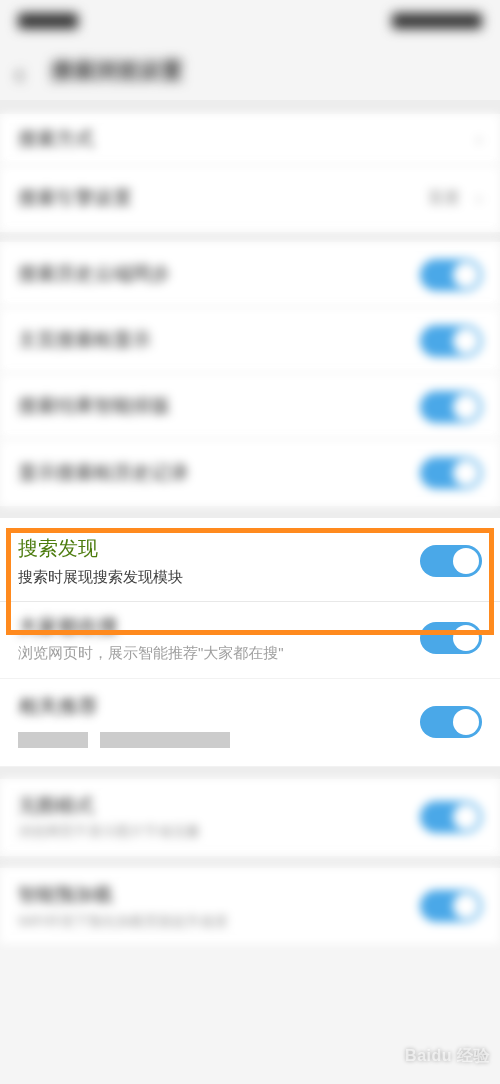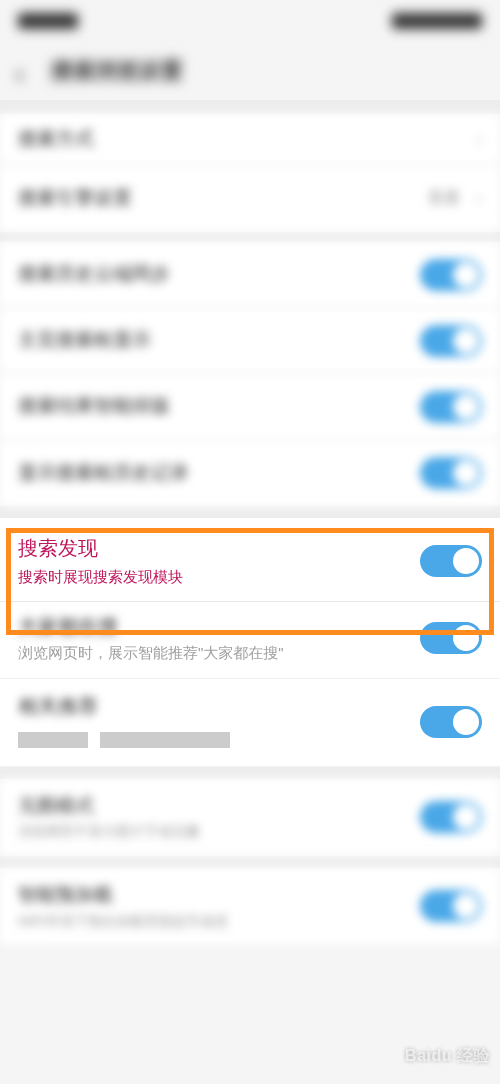--- a/index.html
+++ b/index.html
@@ -104,25 +104,25 @@
       padding: 16px 18px 14px;
       border-bottom: 1px solid #e8e8e8;
     }
     .clear-row .flex {
       display: flex;
       align-items: center;
       justify-content: space-between;
     }
     .clear-row .row-title {
       font-size: 20px;
-      color: #be185d;
+      color: #4d7c0f;
     }
     .clear-row .row-sub {
       font-size: 15px;
-      color: #be185d;
+      color: #404040;
       margin-top: 5px;
     }
     .semi-blur-title {
       font-size: 20px;
       font-weight: 500;
       color: #222;
       filter: blur(4px);
     }
     .pixelated {
       display: inline-block;

